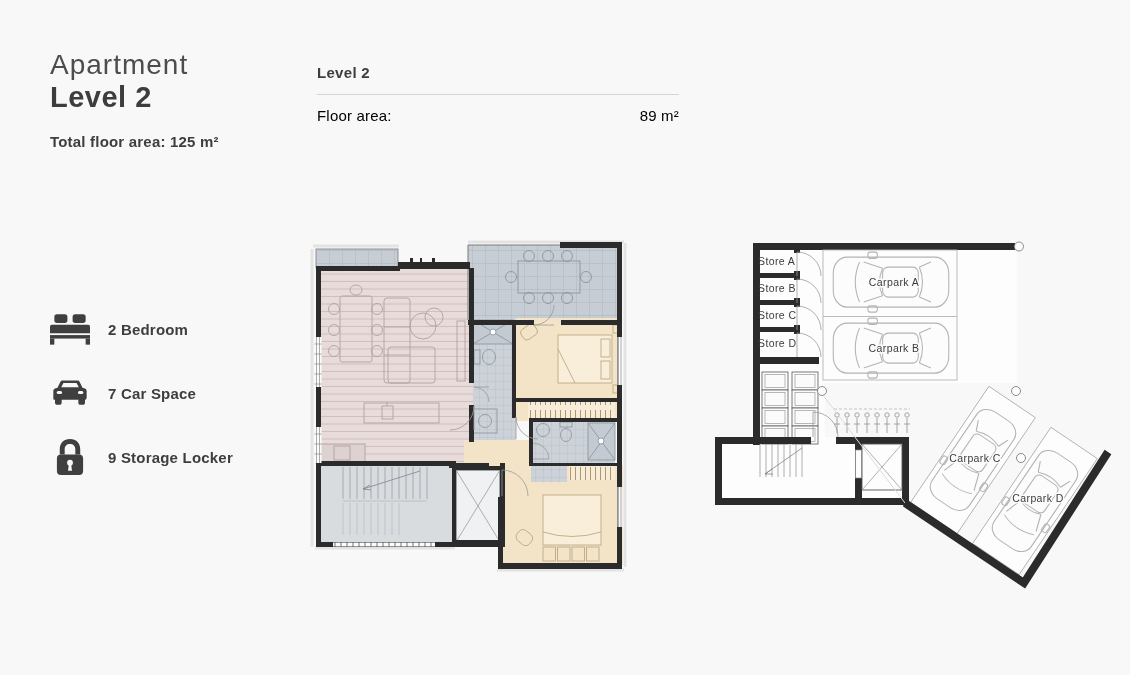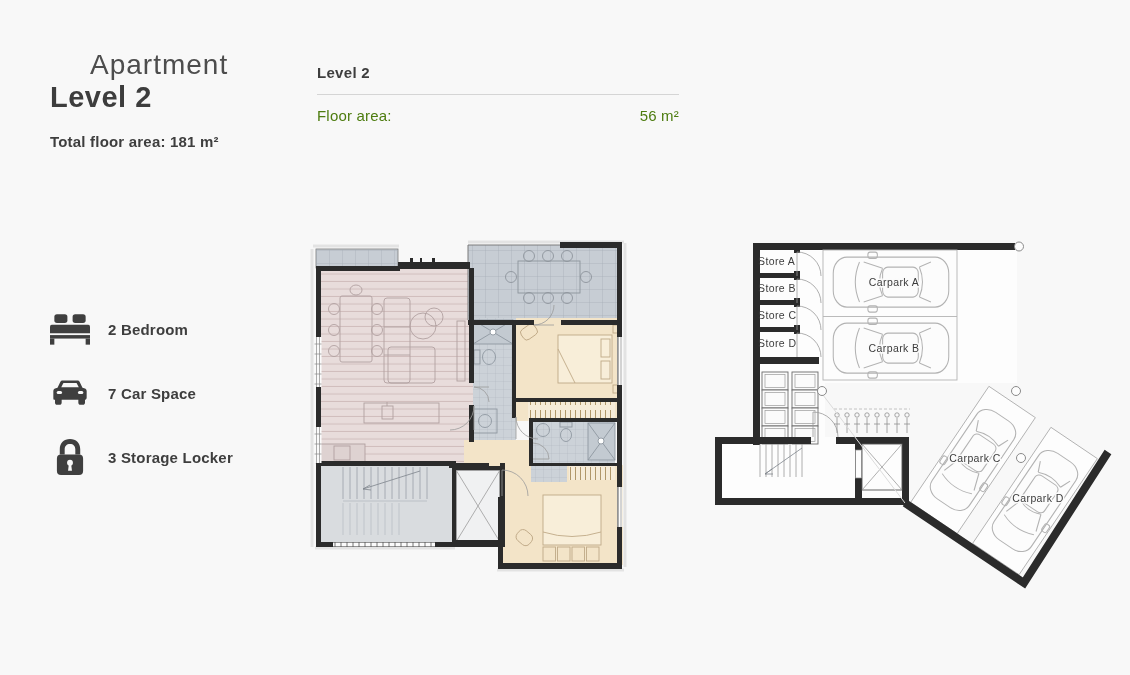--- a/index.html
+++ b/index.html
@@ -3,29 +3,29 @@
 <meta charset="utf-8">
 <style>
   html,body { margin:0; padding:0; }
   body {
     width:1130px; height:675px; position:relative; overflow:hidden;
     background:#f8f8f8; color:#3f3f3f;
     font-family:"Liberation Sans", sans-serif;
     -webkit-font-smoothing:antialiased;
   }
   .header { position:absolute; left:50px; top:50px; }
-  .title-top { font-size:28px; font-weight:500; color:#4d4d4d; letter-spacing:1px; line-height:1.1;margin-left:40px; }
+  .title-top { font-size:28px; font-weight:500; color:#4d4d4d; letter-spacing:1px; line-height:1.1; }
   .title-bottom { font-size:29px; font-weight:800; color:#3d3d3d; letter-spacing:0.5px; line-height:1.15; }
   .total-area { margin-top:19px; font-size:15px; font-weight:700; color:#3e3e3e; letter-spacing:0.2px; }
 
   .details { position:absolute; left:317px; top:64px; width:362px; }
   .details-heading { font-size:15px; font-weight:600; color:#3e3e3e; letter-spacing:0.3px;
     padding-bottom:13px; border-bottom:1px solid #d5d5d5; }
   .details-rows { margin-top:11px; }
-  .details-row { display:flex; justify-content:space-between; font-size:15px; color:#4d7c0f;
+  .details-row { display:flex; justify-content:space-between; font-size:15px; color:#000000;
     letter-spacing:0.2px; line-height:20px; }
   .details-row .value { text-align:right; }
 
   .features { position:absolute; left:50px; top:309px; display:flex; flex-direction:column; gap:24px; }
   .feature { display:flex; align-items:center; height:40px; }
   .feature .icon-box { width:40px; display:flex; justify-content:center; align-items:center; }
   .feature .icon-box svg { display:block; }
   .feature .label { margin-left:18px; font-size:15px; font-weight:700; color:#3e3e3e; letter-spacing:0.2px; }
   .ficon { fill:#3f3f3f; }
 
@@ -35,29 +35,29 @@
 
   .plan-label { font-size:10.5px; fill:#3c3c3c; letter-spacing:0.4px; }
   .plan-label.mid { text-anchor:middle; paint-order:stroke; stroke:#fbfbfb; stroke-width:3px; }
 </style>
 </head>
 <body>
 
 <div class="header">
   <div class="title-top">Apartment</div>
   <div class="title-bottom">Level 2</div>
-  <div class="total-area">Total floor area: 181 m²</div>
+  <div class="total-area">Total floor area: 125 m²</div>
 </div>
 
 <div class="details">
   <div class="details-heading">Level 2</div>
   <div class="details-rows">
     <div class="details-row">
       <span class="label">Floor area:</span>
-      <span class="value">56 m²</span>
+      <span class="value">89 m²</span>
     </div>
   </div>
 </div>
 
 <div class="features">
   <div class="feature">
     <span class="icon-box">
       <svg width="44" height="38" viewBox="0 0 46 40" class="ficon">
         <rect x="5" y="3" width="15" height="10" rx="3"></rect>
           <rect x="26" y="3" width="15" height="10" rx="3"></rect>
@@ -82,21 +82,21 @@
   </div>
   <div class="feature">
     <span class="icon-box">
       <svg width="36" height="40" viewBox="0 0 44 48" class="ficon">
         <path d="M22,2 c-7.5,0 -12.5,5 -12.5,12.5 V21 h6 v-6.5 c0,-4 2.5,-6.5 6.5,-6.5 s6.5,2.5 6.5,6.5 V21 h6 v-6.5 C34.5,7 29.5,2 22,2 z"></path>
         <rect x="6" y="21" width="32" height="25" rx="5"></rect>
         <circle cx="22" cy="31" r="3.6" fill="#f8f8f8"></circle>
         <path d="M20.5,33.5 h3 l0.9,7.2 h-4.8 z" fill="#f8f8f8"></path>
       </svg>
     </span>
-    <span class="label">3 Storage Locker</span>
+    <span class="label">9 Storage Locker</span>
   </div>
 </div>
 
 <svg id="floorplan" class="plan" width="335" height="342" viewBox="0 0 335 342">
   <defs>
     <pattern id="plank" width="10" height="7.5" patternUnits="userSpaceOnUse">
       <path d="M0,7 H10" stroke="#d0bdbc" stroke-width="1" fill="none"></path>
     </pattern>
     <pattern id="grid13" width="13" height="13" patternUnits="userSpaceOnUse">
       <path d="M13,0 H0 V13" stroke="#a3aab3" stroke-width="0.7" fill="none"></path>

